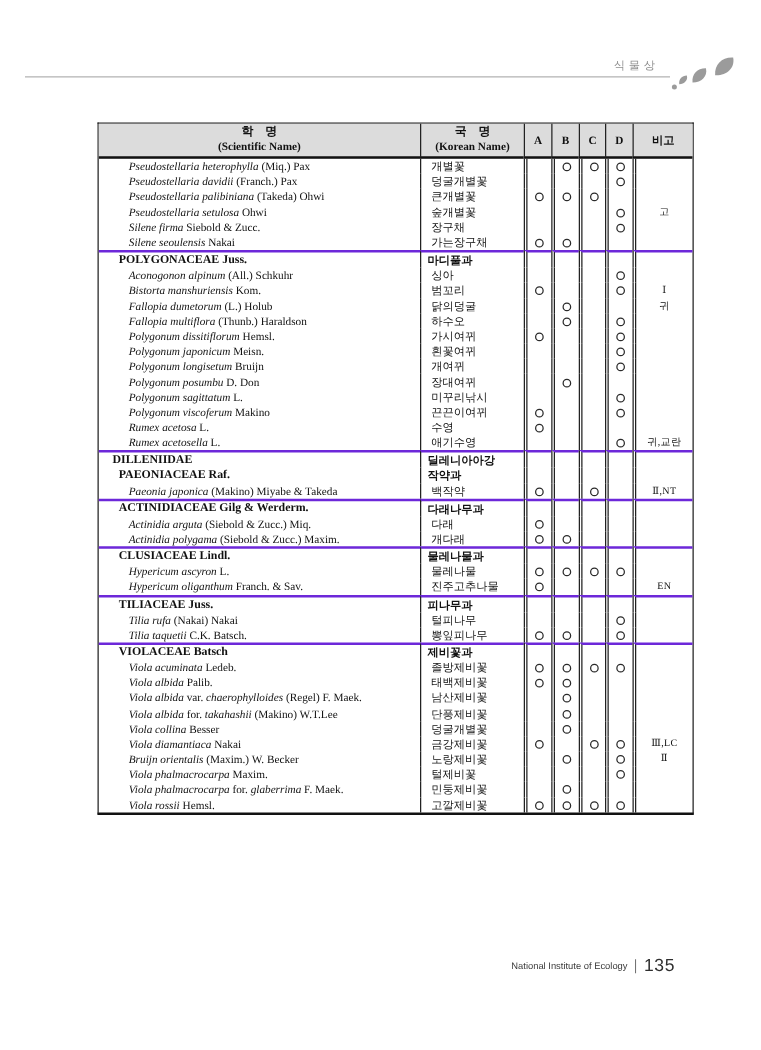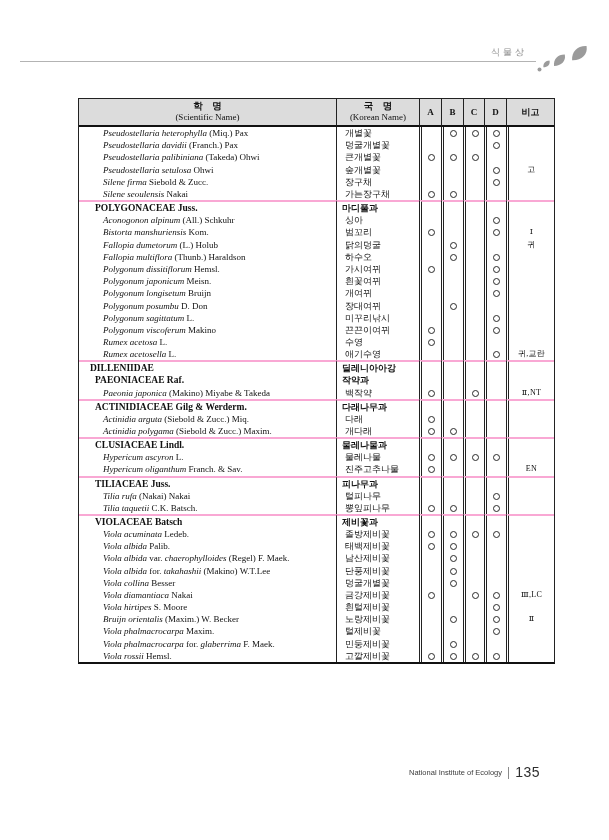--- a/index.html
+++ b/index.html
@@ -27,33 +27,33 @@
   col.w-sci{width:257px} col.w-kor{width:83px}
   col.w-a{width:22px} col.w-b{width:22px} col.w-c{width:21px} col.w-d{width:22px}
   col.w-note{width:48px}
   thead td {
     background:#dcdcdc; border-bottom:2px solid #111;
     text-align:center; vertical-align:middle; height:28px; padding:0;
     line-height:1.2; font-weight:bold;
   }
   thead td.hb { border-left:1px solid #222; }
   thead .hk { white-space:pre; font-size:9.5px; }
-  thead .he { font-weight:normal; font-size:9px; }
+  thead .he { font-weight:bold; font-size:9px; }
   tbody td {
     height:12.2px; padding:0; overflow:hidden; white-space:nowrap;
     vertical-align:middle; line-height:12px;
   }
   td.c-sci { padding-left:24px; }
   td.c-kor { padding-left:8px; border-left:1px solid #222; }
   td.c-mark { text-align:center; border-left:3px double #222; }
   td.c-note { text-align:center; border-left:3px double #222; font-size:8px; letter-spacing:0.3px; }
   tr.family td.c-sci { padding-left:16px; font-weight:bold; font-size:9.5px; }
   tr.subclass td.c-sci { padding-left:11px; font-weight:bold; font-size:9.5px; }
   tr.family td.c-kor, tr.subclass td.c-kor { font-weight:bold; padding-left:5px; }
-  tr.sect td { border-top:2px solid #f9a8d4; }
+  tr.sect td { border-top:2px solid #6d28d9; }
   .it { font-style:italic; }
   .circle {
     display:inline-block; width:7px; height:7px;
     border:1px solid #2a2a2a; border-radius:50%; vertical-align:-1px;
   }
   
   .footer {
     position:absolute; top:764px; right:69px;
     display:flex; align-items:center; gap:5px;
     font-family:"Liberation Sans","DejaVu Sans",sans-serif;
@@ -442,29 +442,20 @@
       <tr class="species">
         <td class="c-sci"><span class="it">Viola diamantiaca</span><span> Nakai</span></td>
         <td class="c-kor">금강제비꽃</td>
         <td class="c-mark"><span class="circle"></span></td>
         <td class="c-mark"></td>
         <td class="c-mark"><span class="circle"></span></td>
         <td class="c-mark"><span class="circle"></span></td>
         <td class="c-note">Ⅲ,LC</td>
       </tr>
       <tr class="species">
-        <td class="c-sci"><span class="it">Viola hirtipes</span><span> S. Moore</span></td>
-        <td class="c-kor">흰털제비꽃</td>
-        <td class="c-mark"></td>
-        <td class="c-mark"></td>
-        <td class="c-mark"></td>
-        <td class="c-mark"><span class="circle"></span></td>
-        <td class="c-note"></td>
-      </tr>
-      <tr class="species">
         <td class="c-sci"><span class="it">Bruijn orientalis</span><span> (Maxim.) W. Becker</span></td>
         <td class="c-kor">노랑제비꽃</td>
         <td class="c-mark"></td>
         <td class="c-mark"><span class="circle"></span></td>
         <td class="c-mark"></td>
         <td class="c-mark"><span class="circle"></span></td>
         <td class="c-note">Ⅱ</td>
       </tr>
       <tr class="species">
         <td class="c-sci"><span class="it">Viola phalmacrocarpa</span><span> Maxim.</span></td>

